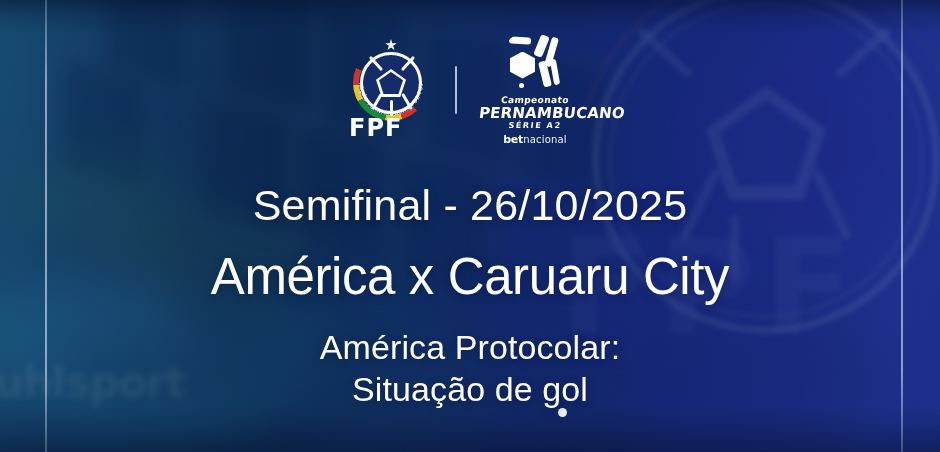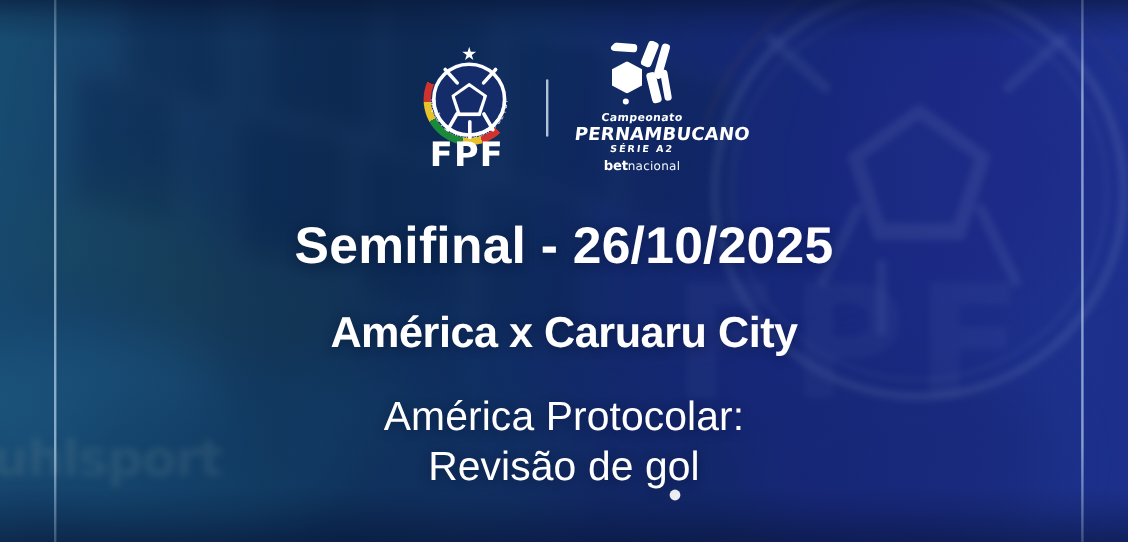--- a/index.html
+++ b/index.html
@@ -283,22 +283,22 @@
     top: 7px;
     width: 76px;
     height: 76px;
   }
   .crest-ringtext svg { width: 100%; height: 100%; overflow: visible; }
   .crest-name {
     position: absolute;
     left: 0;
     right: 4px;
     bottom: 0;
-    text-align: center;
-    font-size: 28px;
+    text-align: left;
+    font-size: 24px;
     line-height: 27px;
     font-weight: bold;
     letter-spacing: 1px;
     color: #ffffff;
     font-family: "DejaVu Sans", sans-serif;
   }
 
   
   .logo-div {
     width: 2px;
@@ -382,29 +382,29 @@
     left: 0;
     right: 0;
     top: 178px;
     text-align: center;
     color: #ffffff;
     text-shadow: 0 2px 10px rgba(4,14,40,.45);
   }
   .line-round {
     font-size: 43px;
     line-height: 54px;
-    font-weight: bold;
+    font-weight: normal;
     letter-spacing: .2px;
     font-family: "Liberation Sans", sans-serif;
   }
   .line-match {
     margin-top: 22px;
-    font-size: 36px;
+    font-size: 51px;
     line-height: 46px;
-    font-weight: bold;
+    font-weight: normal;
     letter-spacing: -.4px;
     font-family: "Liberation Sans", sans-serif;
   }
   .line-status {
     margin-top: 26px;
     font-size: 34px;
     line-height: 42px;
     font-weight: normal;
     letter-spacing: .1px;
     font-family: "Liberation Sans", sans-serif;
@@ -507,17 +507,17 @@
       <div class="camp-bet"><span>bet</span><span class="n">nacional</span></div>
     </div>
 
   </div>
 
   <div class="textblock">
     <div class="line-round">Semifinal - 26/10/2025</div>
     <div class="line-match">América x Caruaru City</div>
     <div class="line-status">
       <div>América Protocolar:</div>
-      <div>Revisão de gol</div>
+      <div>Situação de gol</div>
     </div>
   </div>
 
 </div>
 
 </body></html>

